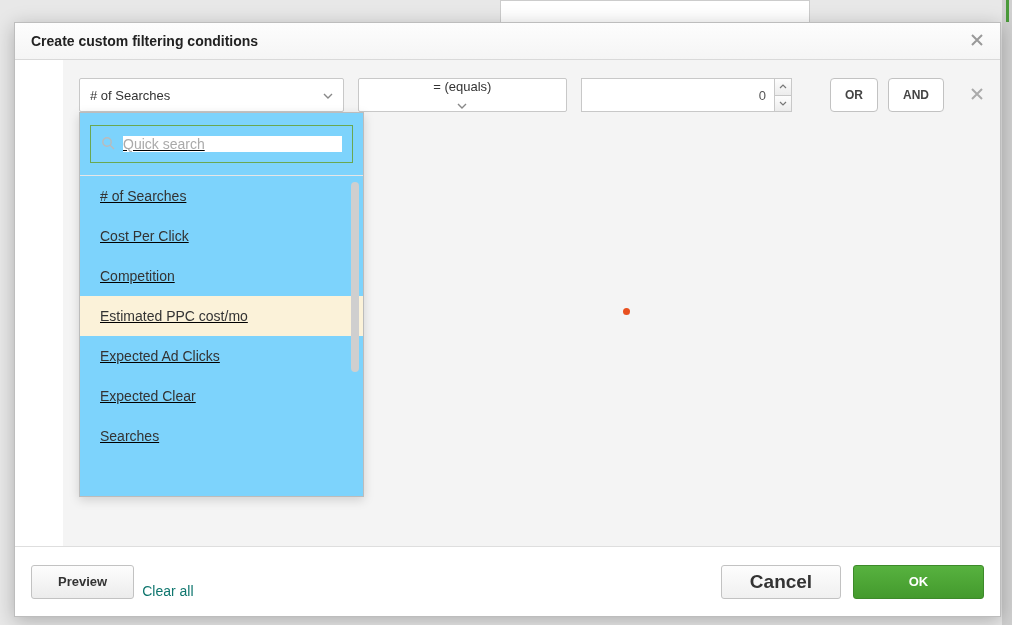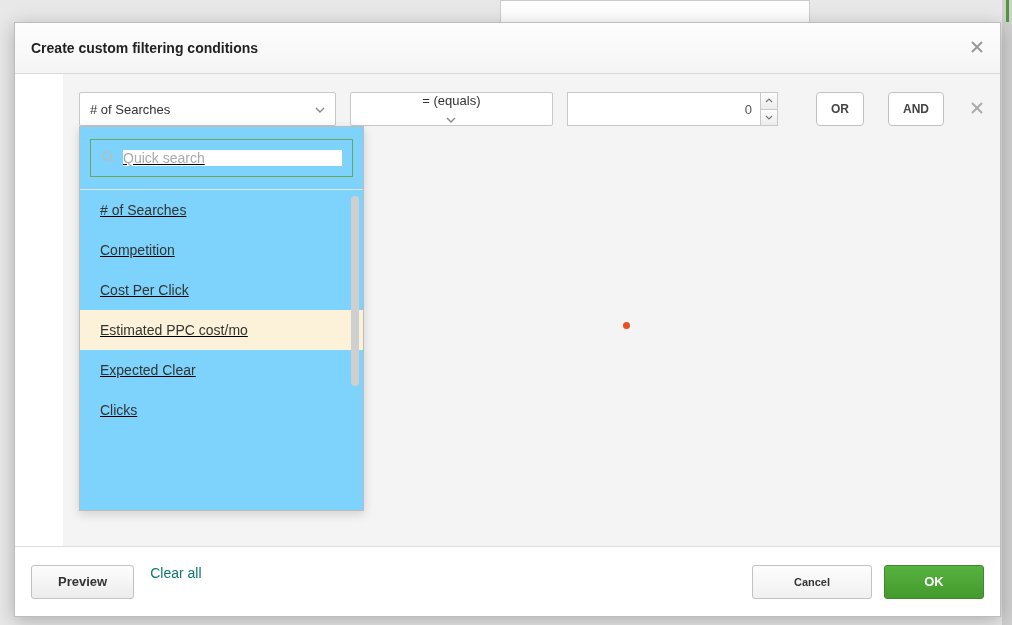--- a/index.html
+++ b/index.html
@@ -43,21 +43,21 @@
       top: 22px;
       width: 987px;
       height: 595px;
       background: #fff;
       border: 1px solid #bdbdbd;
       box-shadow: 0 4px 18px rgba(0,0,0,.25);
       display: flex;
       flex-direction: column;
     }
     .dialog-header {
-      height: 51px;
+      height: 37px;
       border-bottom: 1px solid #d9d9d9;
       display: flex;
       align-items: center;
       justify-content: space-between;
       padding: 0 16px;
       background: linear-gradient(#fdfdfd,#f5f5f5);
     }
     .dialog-title { font-weight: bold; font-size: 14px; color: #222; }
     .dialog-close { color: #999; cursor: pointer; font-size: 18px; line-height: 1; }
     .dialog-body {
@@ -108,21 +108,21 @@
     .spinner-btn {
       flex: 1;
       border: 1px solid #c8c8c8;
       background: linear-gradient(#fdfdfd,#ececec);
       font-size: 8px;
       color: #666;
       cursor: pointer;
       display:flex;align-items:center;justify-content:center;
     }
     .spinner-btn:first-child { border-bottom: none; }
-    .logic-buttons { display: flex; gap: 24px; margin-left: 24px; }
+    .logic-buttons { display: flex; gap: 10px; margin-left: 24px; }
     .pill-btn {
       height: 34px;
       padding: 0 14px;
       border: 1px solid #c2c2c2;
       border-radius: 4px;
       background: #fff;
       font-weight: bold;
       font-size: 12px;
       color: #444;
       cursor: pointer;
@@ -192,46 +192,46 @@
       border-radius: 50%;
     }
     .dialog-footer {
       height: 70px;
       border-top: 1px solid #dedede;
       display: flex;
       align-items: center;
       padding: 0 16px;
       background: #fff;
     }
-    .footer-left { display: flex; align-items: flex-start; gap: 16px; }
+    .footer-left { display: flex; align-items: flex-end; gap: 8px; }
     .preview-btn {
       height: 34px;
       padding: 0 26px;
       border: 1px solid #c2c2c2;
       border-radius: 3px;
       background: linear-gradient(#fdfdfd,#ececec);
       font-weight: bold;
       font-size: 13px;
       color: #333;
       cursor: pointer;
     }
     .clear-link { color: #0f766e; font-size: 14px; cursor: pointer; }
     .footer-right { margin-left: auto; display: flex; gap: 12px; }
     .cancel-btn {
       height: 34px; width: 120px;
       border: 1px solid #c2c2c2;
       border-radius: 3px;
       background: linear-gradient(#fdfdfd,#f0f0f0);
       font-weight: bold;
-      font-size: 11px;
+      font-size: 19px;
       color: #333;
       cursor: pointer;
     }
     .ok-btn {
-      height: 34px; width: 100px;
+      height: 34px; width: 131px;
       border: 1px solid #3d8a2a;
       border-radius: 3px;
       background: linear-gradient(#57b23f,#449a2d);
       font-weight: bold;
       font-size: 13px;
       color: #fff;
       cursor: pointer;
     }
   </style>
 </head>
@@ -308,25 +308,26 @@
                 <circle cx="6" cy="6" r="4.2" stroke="#bbb" stroke-width="1.4" fill="none"></circle>
                 <line x1="9.2" y1="9.2" x2="13" y2="13" stroke="#bbb" stroke-width="1.4"></line>
               </svg>
           </span>
           <input class="search-input" placeholder="Quick search" style="">
         </div>
       </div>
       <div class="options-scroll" id="options-scroll">
         <div class="fake-scrollbar"></div>
       <div class="option"># of Searches</div>
+          <div class="option">Cost Per Click</div>
           <div class="option">Competition</div>
-          <div class="option">Cost Per Click</div>
           <div class="option highlight">Estimated PPC cost/mo</div>
+          <div class="option">Expected Ad Clicks</div>
           <div class="option">Expected Clear</div>
-          <div class="option">Clicks</div>
+          <div class="option">Searches</div>
         </div>
     </div>
 
     <div class="marker"></div>
   </div>
 
   <div class="dialog-footer">
     <div class="footer-left">
       <button class="preview-btn">Preview</button>
       <span class="clear-link">Clear all</span>

